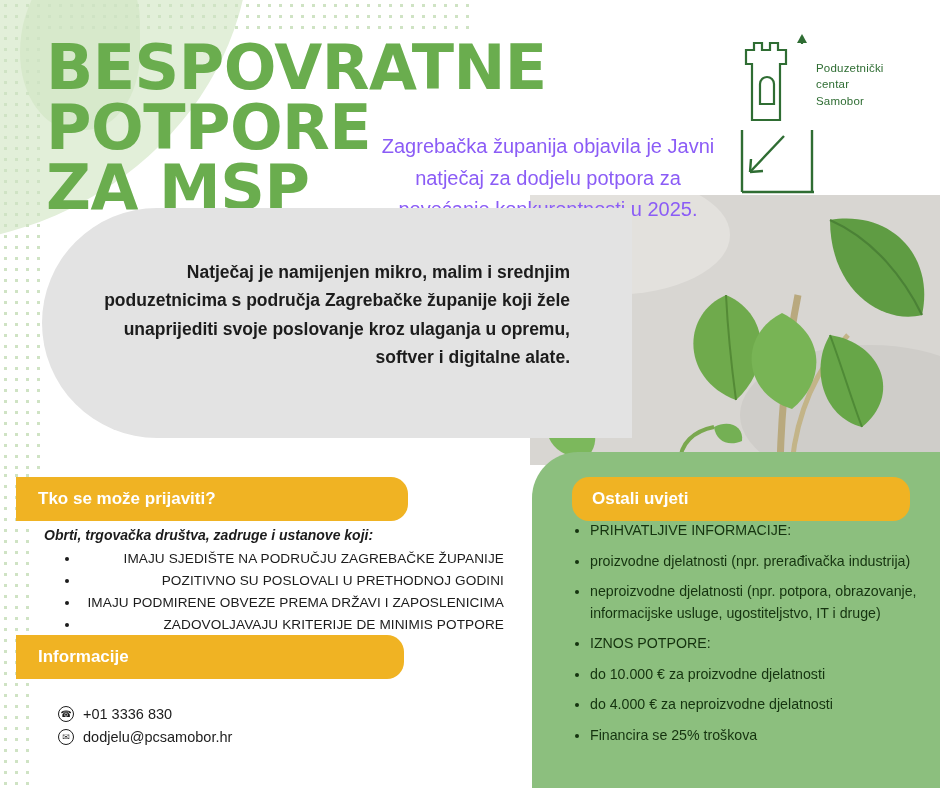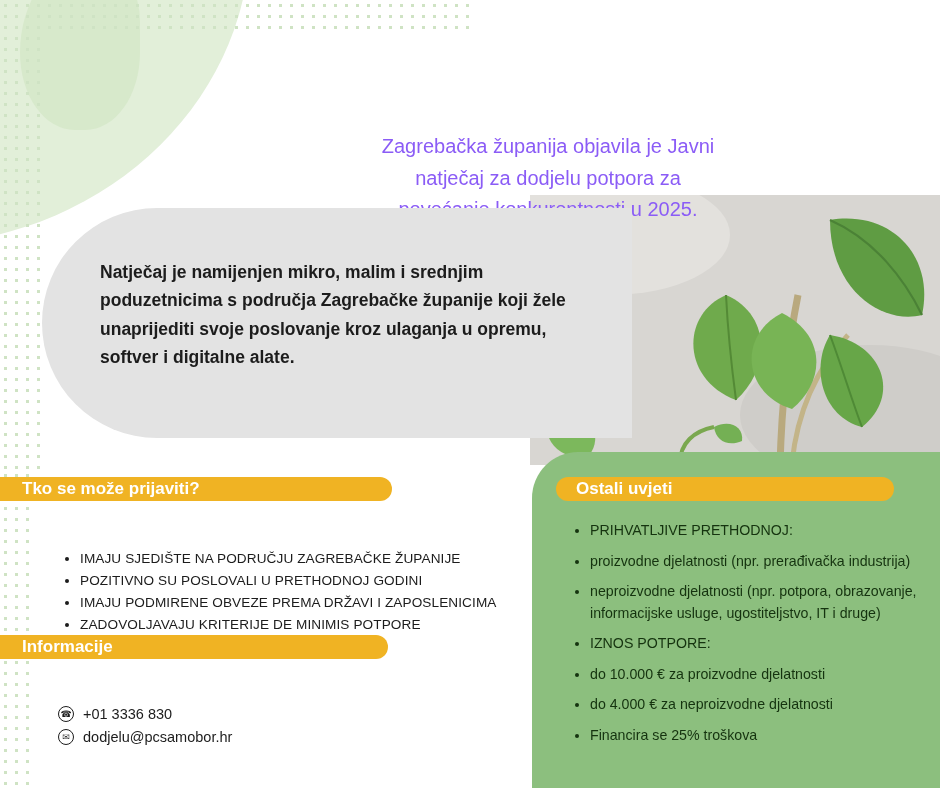--- a/index.html
+++ b/index.html
@@ -54,21 +54,21 @@
     position: absolute;
     left: 42px; top: 208px;
     width: 590px; height: 230px;
     background: #e3e3e3;
     border-radius: 115px 0 0 115px;
   }
   .grey-panel-text {
     position: absolute;
     left: 100px; top: 258px;
     width: 470px;
-    text-align: left;
+    text-align: right;
     font-size: 17.5px;
     font-weight: bold;
     line-height: 1.62;
     color: #1c1c1c;
   }
 
   
   .headline {
     position: absolute;
     left: 46px; top: 38px;
@@ -113,30 +113,31 @@
     position: absolute;
     left: 532px; top: 452px;
     width: 408px; height: 336px;
     background: #8cbf7e;
     border-radius: 46px 0 0 0;
   }
 
   
   .pill {
     position: absolute;
-    height: 24px;
+    height: 44px;
     background: #f0b323;
     border-radius: 0 17px 17px 0;
     display: flex;
     align-items: center;
     padding-left: 22px;
     color: #ffffff;
     font-weight: bold;
     font-size: 17px;
     white-space: nowrap;
+    margin-left: 16px;
   }
   .pill-who   { left: 0;    top: 477px; width: 392px; }
   .pill-info  { left: 0;    top: 635px; width: 388px; }
   .pill-other { left: 556px; top: 477px; width: 338px; border-radius: 17px; padding-left: 20px; }
 
   
   .who-lead {
     position: absolute;
     left: 44px; top: 527px;
     width: 450px;
@@ -144,20 +145,21 @@
     font-style: italic;
     font-weight: bold;
     color: #1c1c1c;
   }
   ul.who-list {
     position: absolute;
     left: 64px; top: 548px;
     width: 440px;
     list-style: disc;
     padding-left: 16px;
+    text-align: right;
   }
   ul.who-list li {
     font-size: 13.6px;
     line-height: 1.62;
     color: #1c1c1c;
     letter-spacing: .1px;
   }
 
   .info-body {
     position: absolute;
@@ -238,58 +240,88 @@
       <path d="M300 140 C312 172 322 206 332 232" stroke="#4f8a36" stroke-width="2" fill="none"></path>
 
       <path d="M30 210 C6 228 16 262 56 264 C74 246 66 218 30 210 Z" fill="#7cb85c"></path>
 
       <path d="M150 268 C150 248 164 236 184 232" stroke="#7aa84f" stroke-width="4" fill="none"></path>
       <path d="M184 232 C200 224 214 232 212 246 C198 252 186 246 184 232 Z" fill="#74b054"></path>
     </svg>
   </div>
 
   <div class="headline">
+    <span>BESPOVRATNE POTPORE</span>
+    <span class="l2">ZA MSP</span>
   </div>
 
   <div class="intro">Zagrebačka županija objavila je Javni natječaj za dodjelu potpora za povećanje konkurentnosti u 2025. godini!</div>
 
+  <div class="logo">
+    <svg width="190" height="180" viewBox="0 0 190 180" xmlns="http://www.w3.org/2000/svg">
+
+      <g fill="none" stroke="#2f6d33" stroke-width="2.2">
+        <path d="M22 28 h8 v-7 h8 v7 h8 v-7 h8 v7 h8 v14 h-6 v56 h-28 v-56 h-6 z"></path>
+        <path d="M36 62 a7 7 0 0 1 14 0 v20 h-14 z"></path>
+      </g>
+
+      <g stroke="#2f6d33" stroke-width="2.2" fill="none">
+        <path d="M78 20 v-0 M78 22 L78 14"></path>
+        <path d="M78 12 l-5 9 h10 z" fill="#2f6d33" stroke="none"></path>
+      </g>
+
+      <g stroke="#2f6d33" stroke-width="2.4" fill="none">
+        <path d="M18 108 v62"></path>
+        <path d="M18 170 h72"></path>
+        <path d="M88 108 v62"></path>
+        <path d="M60 114 L26 150"></path>
+        <path d="M26 150 l1 -13 M26 150 l13 -1"></path>
+      </g>
+    </svg>
+    <div class="logo-text">
+      <div>Poduzetnički</div>
+      <div>centar</div>
+      <div>Samobor</div>
+    </div>
+  </div>
 
   <div class="grey-panel"></div>
   <div class="grey-panel-text">Natječaj je namijenjen mikro, malim i srednjim poduzetnicima s područja Zagrebačke županije koji žele unaprijediti svoje poslovanje kroz ulaganja u opremu, softver i digitalne alate.</div>
 
   <div class="green-panel"></div>
 
   <div class="pill pill-who">
     <span>Tko se može prijaviti?</span>
   </div>
   <div class="pill pill-other">
     <span>Ostali uvjeti</span>
   </div>
   <div class="pill pill-info">
     <span>Informacije</span>
   </div>
 
+  <div class="who-lead">Obrti, trgovačka društva, zadruge i ustanove koji:</div>
   <ul class="who-list">
     <li>IMAJU SJEDIŠTE NA PODRUČJU ZAGREBAČKE ŽUPANIJE</li>
     <li>POZITIVNO SU POSLOVALI U PRETHODNOJ GODINI</li>
     <li>IMAJU PODMIRENE OBVEZE PREMA DRŽAVI I ZAPOSLENICIMA</li>
     <li>ZADOVOLJAVAJU KRITERIJE DE MINIMIS POTPORE</li>
   </ul>
 
   <div class="contact contact-phone">
     <span class="c-icon">☎</span>
     <span>+01 3336 830</span>
   </div>
   <div class="contact contact-mail">
     <span class="c-icon">✉</span>
     <span>dodjelu@pcsamobor.hr</span>
   </div>
 
   <ul class="other-list">
-    <li>PRIHVATLJIVE PRETHODNOJ:</li>
+    <li>PRIHVATLJIVE INFORMACIJE:</li>
     <li>proizvodne djelatnosti (npr. prerađivačka industrija)</li>
     <li>neproizvodne djelatnosti (npr. potpora, obrazovanje, informacijske usluge, ugostiteljstvo, IT i druge)</li>
     <li>IZNOS POTPORE:</li>
     <li>do 10.000 € za proizvodne djelatnosti</li>
     <li>do 4.000 € za neproizvodne djelatnosti</li>
     <li>Financira se 25% troškova</li>
   </ul>
 
 </div>
 

